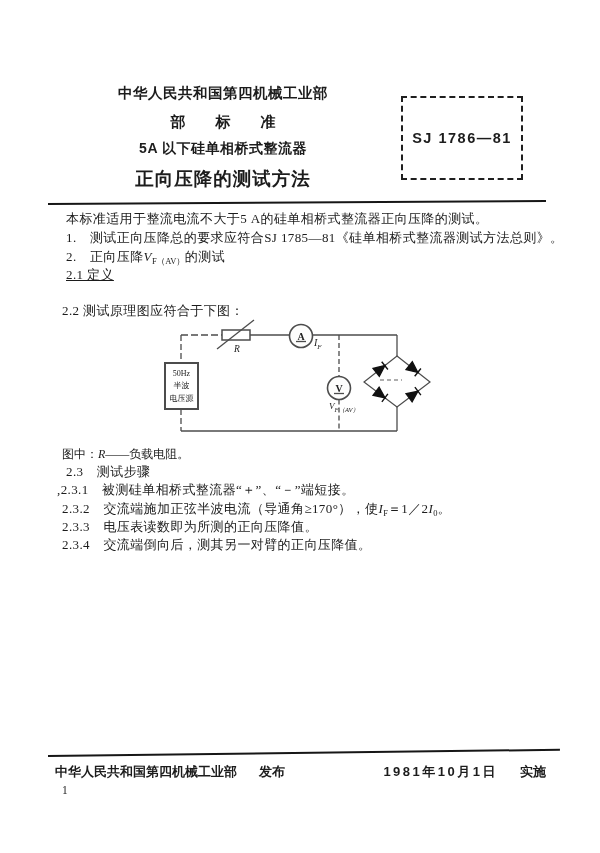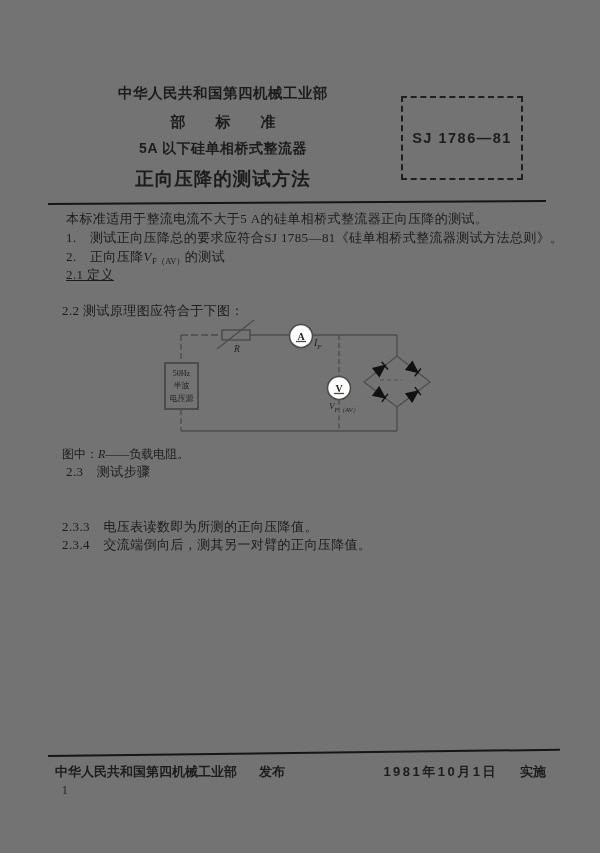--- a/index.html
+++ b/index.html
@@ -1,18 +1,18 @@
 <!DOCTYPE html>
 <html><head>
 <meta charset="utf-8">
 <style>
   html,body{margin:0;padding:0;background:#e8e8e6;}
   .page{
     position:relative;width:600px;height:853px;margin:0 auto;
-    background:#737373;color:#1c1c1c;overflow:hidden;
+    background:#ffffff;color:#1c1c1c;overflow:hidden;
     font-family:"Liberation Serif","DejaVu Serif",serif;
   }
   
   .hdr-block{position:absolute;left:58px;top:0;width:330px;text-align:center;
     font-family:"Liberation Sans","DejaVu Sans",sans-serif;font-weight:bold;}
   .ministry{position:absolute;left:0;top:84px;width:100%;font-size:14.5px;letter-spacing:.5px;}
   .doc-type{position:absolute;left:0;top:113px;width:100%;font-size:15px;}
   .title1{position:absolute;left:0;top:140px;width:100%;font-size:14px;letter-spacing:.5px;}
   .title2{position:absolute;left:0;top:166px;width:100%;font-size:18.5px;letter-spacing:1px;}
   .std-box{position:absolute;left:401px;top:96px;width:118px;height:80px;
@@ -115,20 +115,22 @@
       <text x="151" y="21.5" font-size="10" font-weight="bold" text-anchor="middle">A</text>
       <text x="164" y="28" font-size="10" font-style="italic"><tspan>I</tspan><tspan dy="3" font-size="7">F</tspan></text>
       <text x="189" y="73.5" font-size="10" font-weight="bold" text-anchor="middle">V</text>
       <text x="179" y="91" font-size="9" font-style="italic"><tspan>V</tspan><tspan dy="3" font-size="6.5">F（AV）</tspan></text>
     </svg>
   </div>
 
   <div class="fig-note"><span>图中：</span><span class="sym">R</span><span>——负载电阻。</span></div>
 
   <div class="bline" style="left:66px;top:463px;">2.3　测试步骤</div>
+  <div class="bline" style="left:57px;top:481px;">,2.3.1　被测硅单相桥式整流器“＋”、“－”端短接。</div>
+  <div class="bline" style="left:62px;top:500px;"><span>2.3.2　交流端施加正弦半波电流（导通角≥170°），使</span><span class="sym">I</span><span class="sub">F</span><span>＝1／2</span><span class="sym">I</span><span class="sub">0</span><span>。</span></div>
   <div class="bline" style="left:62px;top:518px;">2.3.3　电压表读数即为所测的正向压降值。</div>
   <div class="bline" style="left:62px;top:536px;">2.3.4　交流端倒向后，测其另一对臂的正向压降值。</div>
 
   <div class="rule rule-bottom"></div>
   <div class="footer-left"><span>中华人民共和国第四机械工业部</span><span class="footer-gap"></span><span>发布</span></div>
   <div class="footer-right"><span class="date-spaced">1981年10月1日</span><span class="footer-gap"></span><span>实施</span></div>
   <div class="page-num">1</div>
 
 </div>
 

